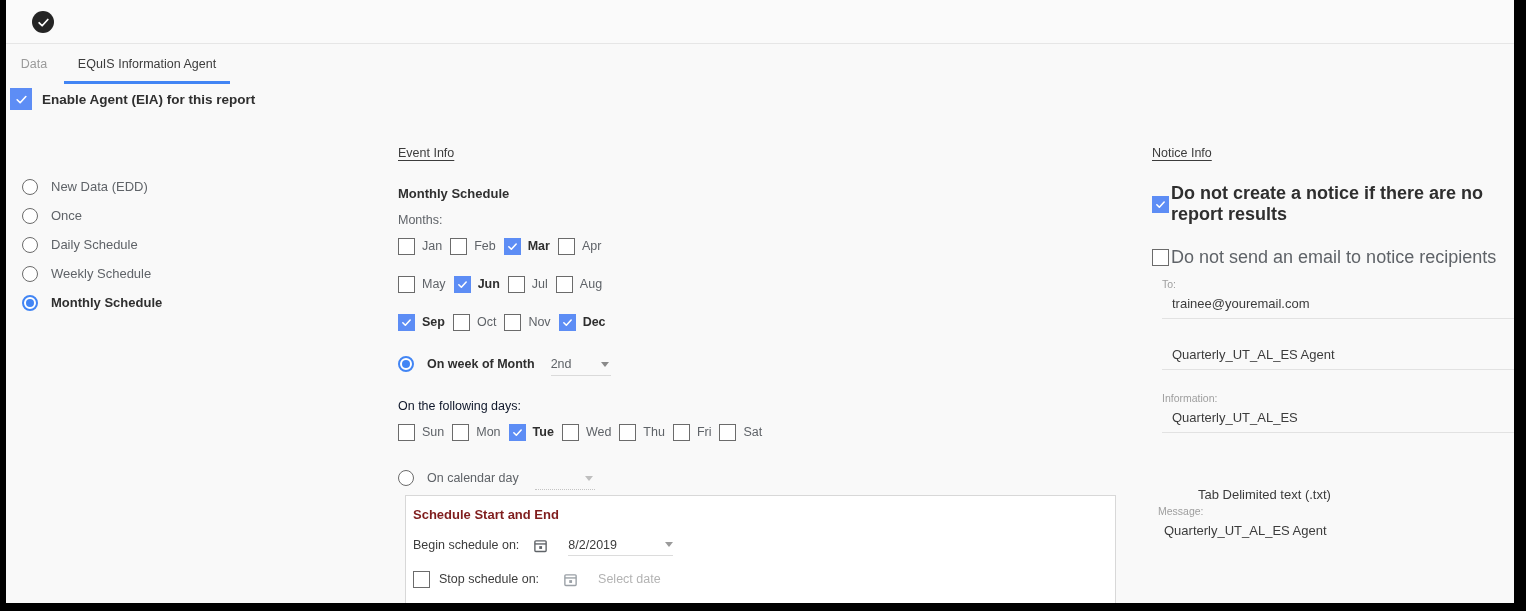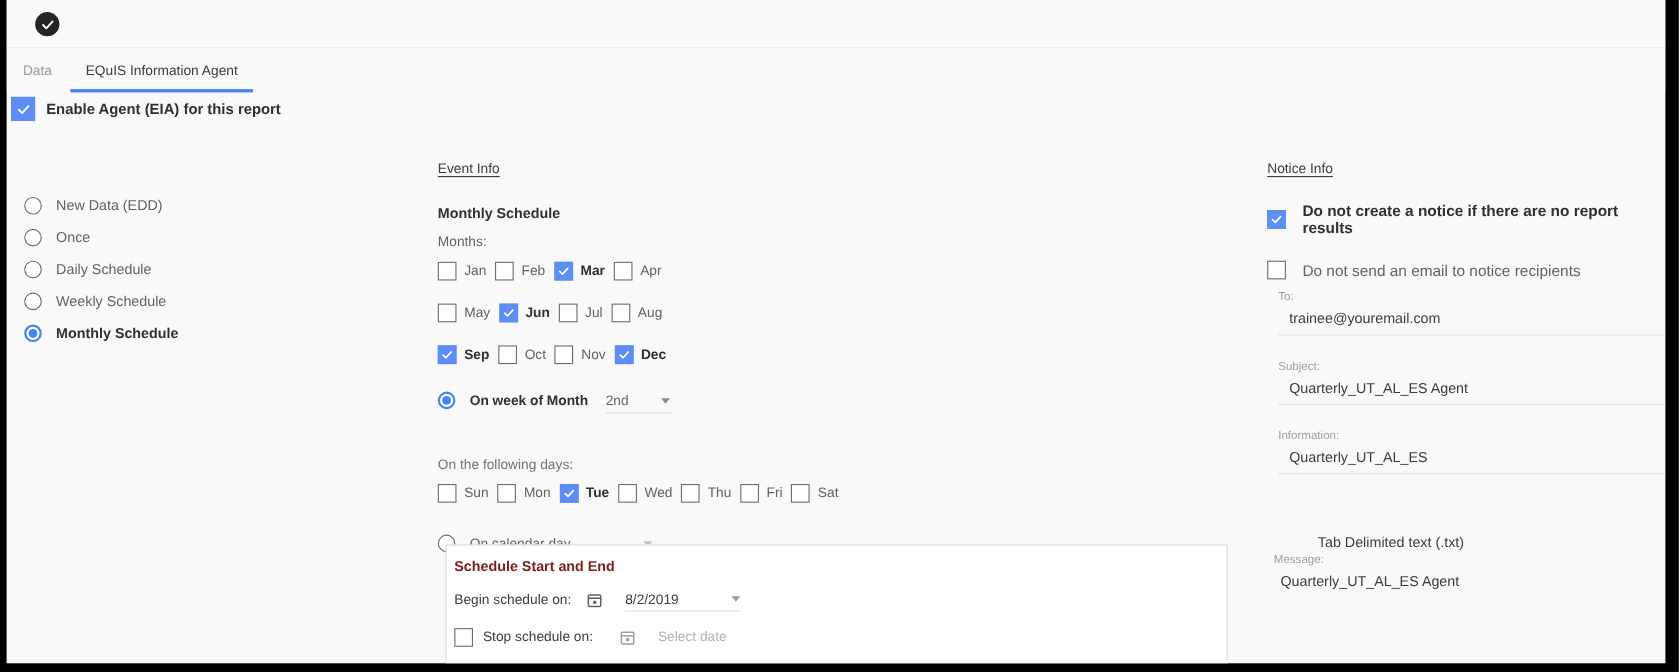--- a/index.html
+++ b/index.html
@@ -112,21 +112,21 @@
   }
   .sel-ctl .val { font-size: 12.5px; color: #5f6368; }
   .sel-ctl .arr {
     position: absolute; right: 2px; top: 9px;
     width: 0; height: 0; border-left: 4px solid transparent;
     border-right: 4px solid transparent; border-top: 5px solid #8a8a8a;
   }
   .sel-ctl.disabled { border-bottom: 1px dotted #c4c4c4; }
   .sel-ctl.disabled .arr { border-top-color: #bfbfbf; }
 
-  #days-label { font-size: 12.5px; color: #737373; margin-top: 36px; }
+  #days-label { font-size: 12.5px; color: #0f172a; margin-top: 20px; }
   .day-row { display: flex; align-items: center; height: 38px; }
   .day-item { display: flex; align-items: center; }
   .day-item .lbl { font-size: 12.5px; color: #5f6368; margin: 0 8px 0 7px; }
   .day-item.on .lbl { color: #2f2f2f; font-weight: bold; }
 
   .cal-row { display: flex; align-items: center; height: 30px; margin-top: 12px; }
   .cal-row .lbl { font-size: 12.5px; color: #5f6368; margin-left: 13px; }
 
   
   #sched-panel {
@@ -146,21 +146,21 @@
   .date-ctl.plain { border-bottom: none; }
   .date-ctl .arr {
     position: absolute; right: 0; top: 8px;
     width: 0; height: 0; border-left: 4px solid transparent;
     border-right: 4px solid transparent; border-top: 5px solid #9b9b9b;
   }
 
   
   #right-col { position: absolute; left: 1146px; top: 146px; right: 0; }
   .n-cb-row { display: flex; align-items: center; }
-  .n-cb-row .lbl { font-size: 14px; margin-left: 15px; }
+  .n-cb-row .lbl { font-size: 18px; margin-left: 2px; }
   #notice-nores .lbl { font-weight: bold; color: #2f2f2f; }
   #notice-noemail .lbl { color: #5f6368; }
 
   .field { position: relative; }
   .field .flabel { font-size: 10.5px; color: #9e9e9e; }
   .field .fvalue {
     font-size: 13px; color: #3c3c3c;
     padding: 6px 0 7px 10px; border-bottom: 1px solid #e2e2e2;
   }
   #filetype { font-size: 13px; color: #3c3c3c; margin-left: 46px; }
@@ -407,21 +407,20 @@
       <span class="cb"></span>
       <span class="lbl">Do not send an email to notice recipients</span>
     </div>
 
     <div class="field" style="margin-top:10px; margin-left:10px; margin-right:0;">
       <div class="flabel">To:</div>
       <div class="fvalue">trainee@youremail.com</div>
     </div>
 
     <div class="field" style="margin-top:22px; margin-left:10px;">
-      <div class="flabel">Subject:</div>
       <div class="fvalue">Quarterly_UT_AL_ES Agent</div>
     </div>
 
     <div class="field" style="margin-top:22px; margin-left:10px;">
       <div class="flabel">Information:</div>
       <div class="fvalue">Quarterly_UT_AL_ES</div>
     </div>
 
     <div id="filetype" style="margin-top:54px;">Tab Delimited text (.txt)</div>
 

